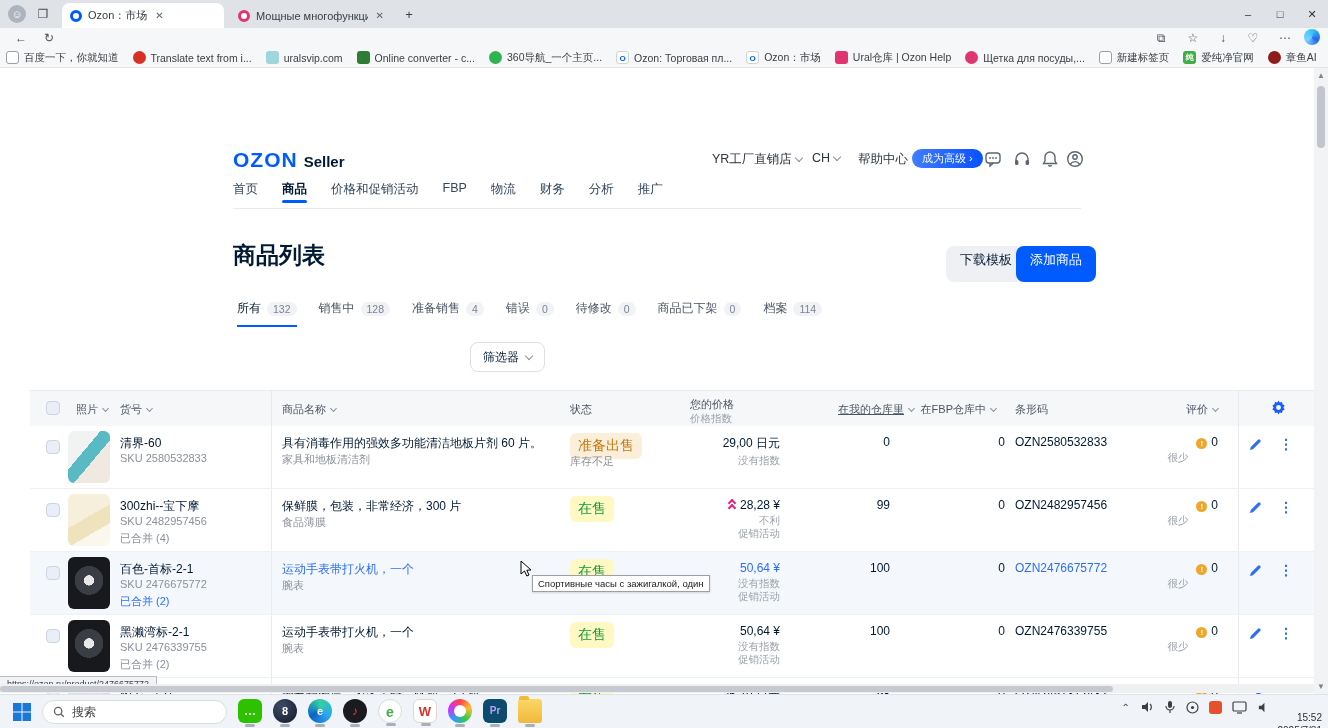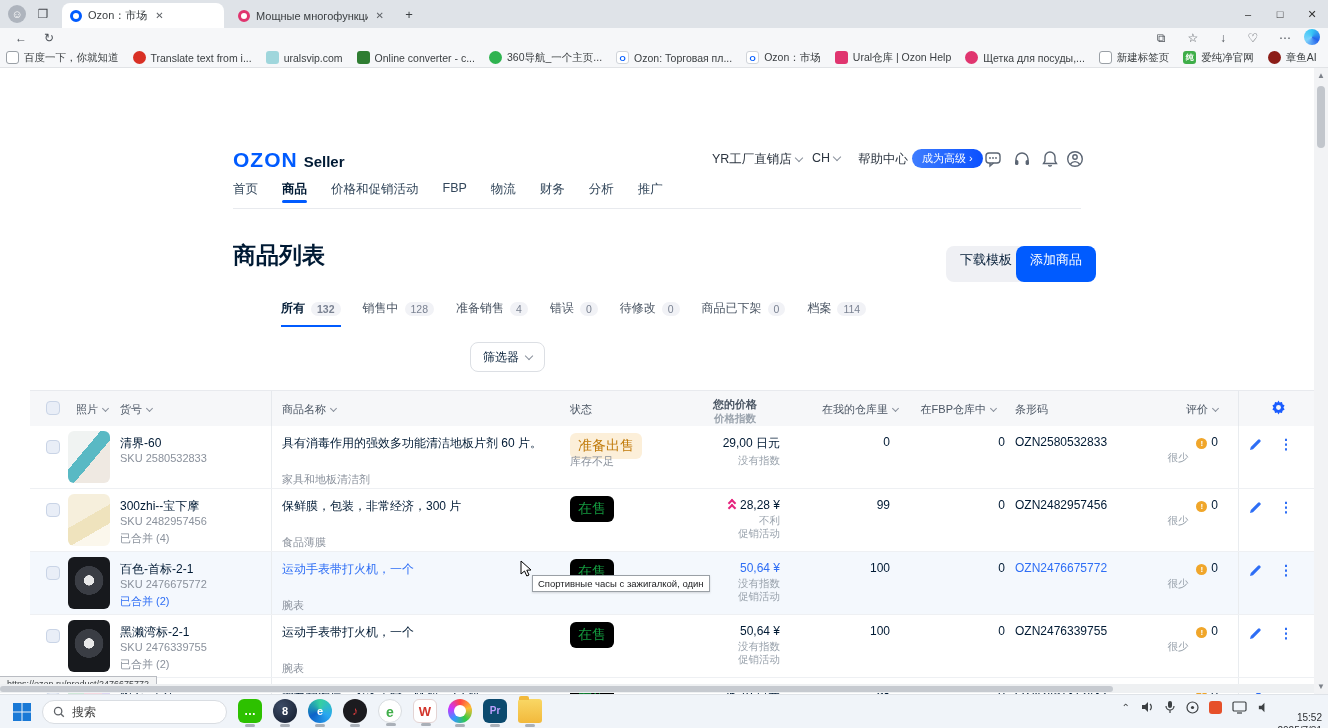--- a/index.html
+++ b/index.html
@@ -64,21 +64,21 @@
   #navline{position:absolute;left:233px;top:140px;width:848px;height:1px;background:#e8eaee;}
 
   .page-title{position:absolute;left:233px;top:172px;font-size:23px;font-weight:bold;color:#001a34;}
   .btn{position:absolute;top:178px;height:36px;border-radius:8px;font-size:13px;line-height:28px;padding:0 14px;white-space:nowrap;}
   .btn-grey{background:#eff0f4;color:#001a34;}
   .btn-blue{background:#005bff;color:#fff;}
 
   .ptabs{position:absolute;left:237px;top:232px;display:flex;gap:22px;font-size:12px;color:#4a5563;align-items:flex-start;}
   .ptab{display:flex;align-items:center;gap:6px;padding-bottom:8px;white-space:nowrap;}
   .ptab .cnt{background:#f1f2f6;color:#7a8292;border-radius:8px;font-size:10.5px;padding:1px 6px;}
-  .ptab.active{color:#001a34;font-weight:bold;border-bottom:2.5px solid #005bff;margin-left:44px;}
+  .ptab.active{color:#001a34;font-weight:normal;border-bottom:2.5px solid #005bff;}
 
   #searchbox{position:absolute;left:237px;top:274px;width:220px;height:30px;border:1px solid #dcdfe4;border-radius:8px;display:flex;align-items:center;padding:0 10px;gap:7px;background:#fff;}
   #searchbox .ph{font-size:12px;color:#8a919c;white-space:nowrap;}
   #filterbtn{position:absolute;left:470px;top:274px;height:30px;border:1px solid #dcdfe4;border-radius:8px;background:#fff;display:flex;align-items:center;gap:7px;padding:0 12px;font-size:12px;color:#001a34;}
 
   
   #thead{position:absolute;left:30px;top:322px;width:1284px;height:52px;background:#f6f7f9;border-top:1px solid #e8eaee;border-bottom:1px solid #e8eaee;font-size:11px;color:#4a5563;}
   .hcell{position:absolute;top:11px;white-space:nowrap;display:flex;align-items:center;gap:5px;}
   .checkbox{width:14px;height:14px;border-radius:4px;background:#e9eef7;border:1px solid #c9d4e6;}
   .schev{display:inline-block;width:5px;height:5px;border-right:1.2px solid #8a919c;border-bottom:1.2px solid #8a919c;transform:rotate(45deg);margin-top:-2px;}
@@ -91,25 +91,25 @@
   .r-check{left:16px;top:14px;}
   .r-thumb{left:38px;top:5px;width:42px;height:52px;border-radius:6px;}
   .thumb-cleaner{background:linear-gradient(130deg,#f0f3f2 0 38%,#59b9c4 38% 58%,#efe9e2 58%);}
   .thumb-cream{background:linear-gradient(150deg,#f6efdc 0 45%,#efe3bd 45% 70%,#fbf7ec 70%);}
   .thumb-watch{background:radial-gradient(circle at 50% 45%,#e8e8e8 0 14%,#3a3d44 15% 40%,#17191d 41%);}
   .thumb-gloves{background:linear-gradient(120deg,#cfe8d8 0 30%,#f5d8e0 30% 55%,#dcd6f2 55% 80%,#f3efdf 80%);}
   .r-title{left:90px;top:9px;font-size:12px;color:#001a34;}
   .r-sku{left:90px;top:26px;font-size:11px;color:#8a919c;}
   .r-merged{left:90px;top:42px;font-size:11px;color:#8a919c;}
   .r-name{left:252px;top:9px;font-size:12px;color:#001a34;}
-  .r-cat{left:252px;top:26px;font-size:11px;color:#8a919c;margin-top:20px;}
+  .r-cat{left:252px;top:26px;font-size:11px;color:#8a919c;}
   .blue{color:#2e6ef5 !important;}
   .r-status{left:540px;top:7px;}
   .badge{display:inline-block;font-size:14px;border-radius:6px;padding:4px 8px;text-align:right;}
-  .badge.selling{background:#000000;color:#149a3f;}
+  .badge.selling{background:#fef9c3;color:#149a3f;}
   .badge.preparing{background:#fcefd9;color:#c07a0a;}
   .r-statusx{left:540px;top:28px;font-size:11px;color:#8a919c;}
   .r-price{right:534px;top:9px;text-align:right;width:140px;font-size:12px;color:#001a34;}
   .pricewrap{display:flex;justify-content:flex-end;align-items:center;gap:4px;}
   .upchev{width:7px;height:10px;position:relative;display:inline-block;}
   .upchev i{position:absolute;left:0;width:6px;height:6px;border-top:2px solid #e5247e;border-right:2px solid #e5247e;transform:rotate(-45deg);}
   .upchev i:nth-child(1){top:0;}
   .upchev i:nth-child(2){top:5px;}
   .pnotes{margin-top:2px;}
   .pnote{font-size:10.5px;color:#9aa3ad;line-height:13px;}
@@ -355,25 +355,25 @@
           <span>货号</span>
           <span class="schev"></span>
         </div>
       <div class="hcell" style="left:252px;">
           <span>商品名称</span>
           <span class="schev"></span>
         </div>
       <div class="hcell" style="left:540px;">
           <span>状态</span>
         </div>
-      <div class="hcell" style="right:534px;top:6px;display:block;text-align:center;width:90px;font-weight:bold;">
+      <div class="hcell" style="right:534px;top:6px;display:block;text-align:left;width:90px;">
           <div>您的价格</div>
           <div class="sub">价格指数</div>
         </div>
-      <div class="hcell" style="right:416px;">
+      <div class="hcell" style="right:400px;text-decoration:underline;">
           <span>在我的仓库里</span>
           <span class="schev"></span>
         </div>
       <div class="hcell" style="right:318px;">
           <span>在FBP仓库中</span>
           <span class="schev"></span>
         </div>
       <div class="hcell" style="left:985px;">
           <span>条形码</span>
         </div>

